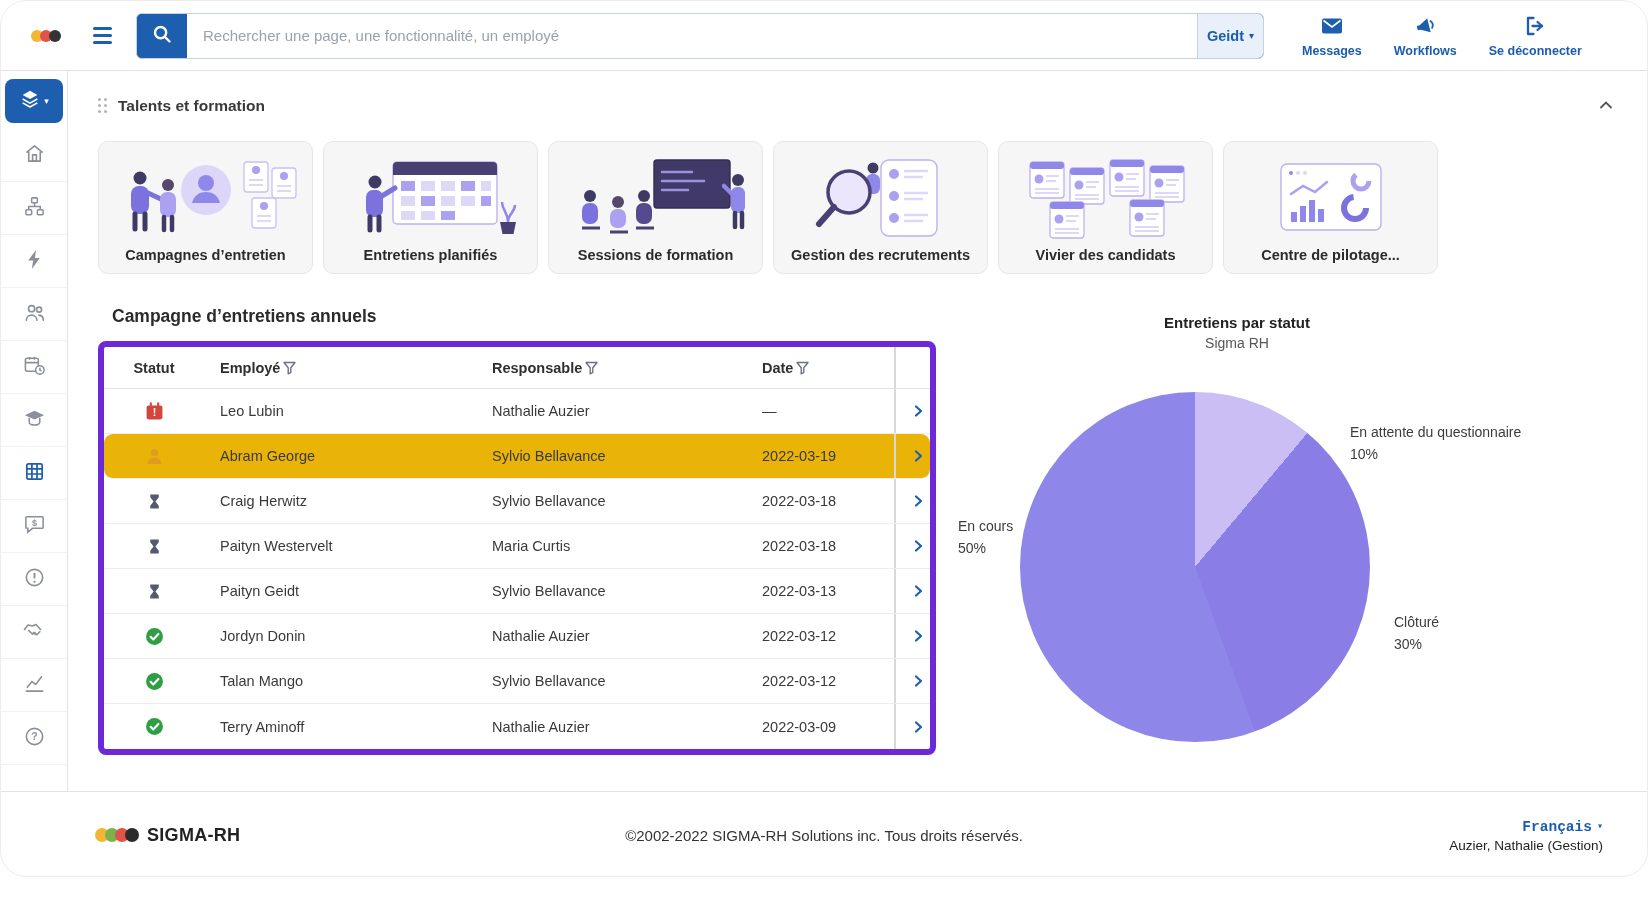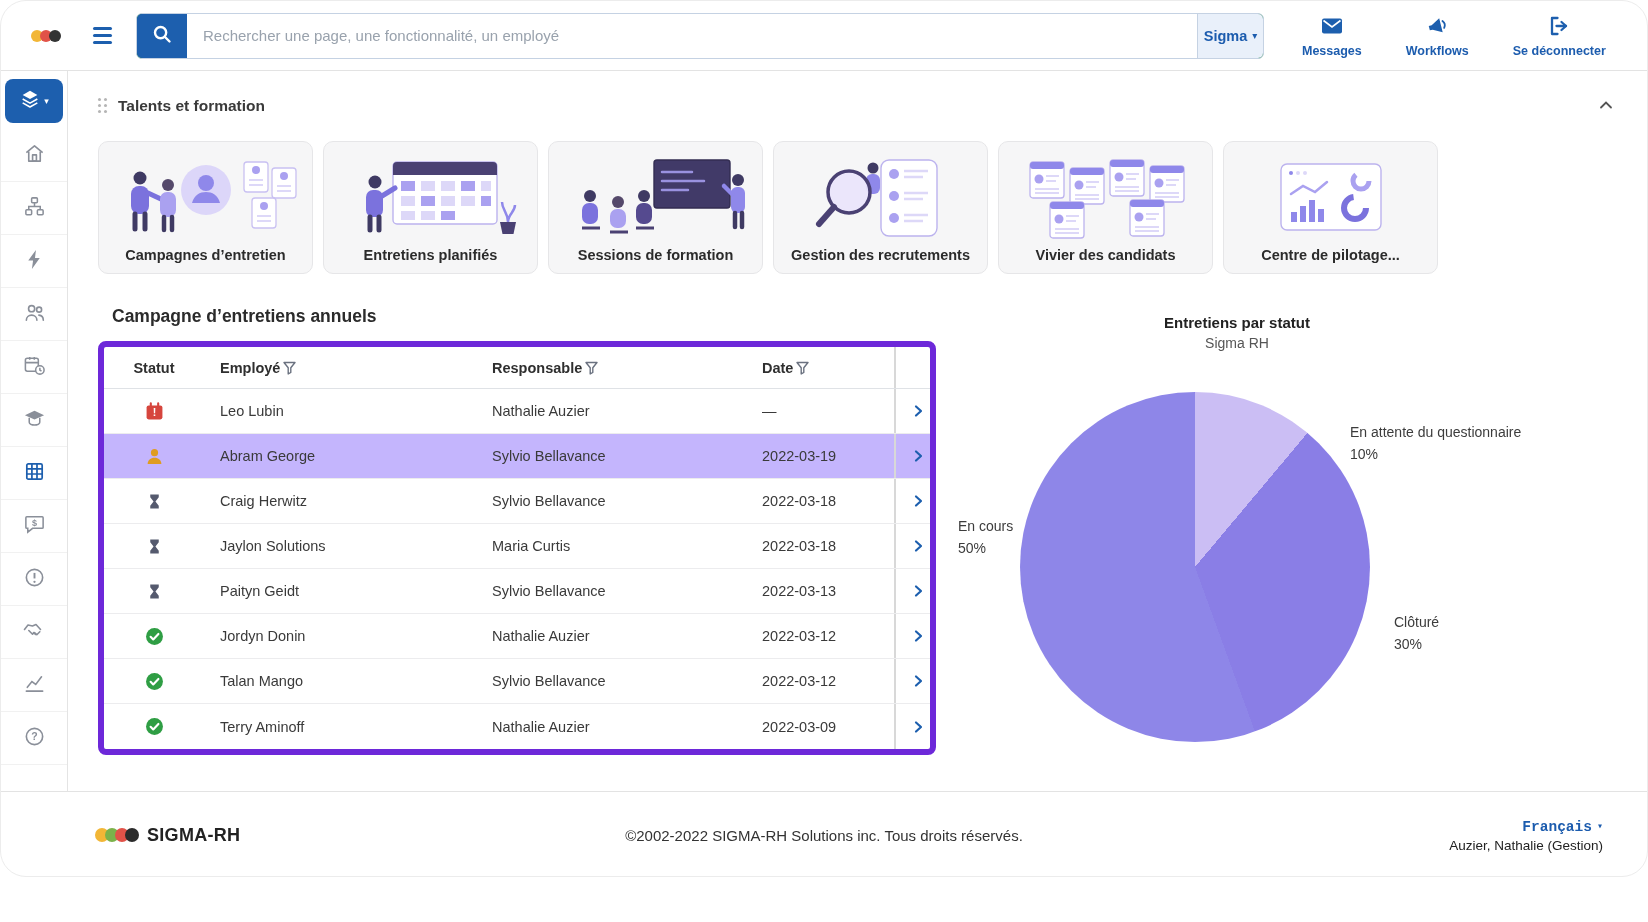--- a/index.html
+++ b/index.html
@@ -14,21 +14,21 @@
   .logo-dots i:first-child { margin-left:0; }
   .d-y { background:#f2b636; } .d-r { background:#e15248; } .d-k { background:#333; }
   .hamburger { background:none; border:none; cursor:pointer; display:flex; flex-direction:column; gap:4px; margin-right:20px; padding:4px; }
   .hamburger span { width:19px; height:3px; background:#1d5fae; border-radius:2px; display:block; }
   .searchbar { flex:1; max-width:1128px; height:46px; display:flex; align-items:stretch; border:1px solid #c5d2e3; border-radius:6px; overflow:hidden; background:#15803d; }
   .search-btn { width:50px; background:#1d5fae; border:none; cursor:pointer; display:flex; align-items:center; justify-content:center; }
   .search-input { flex:1; border:none; outline:none; padding:0 16px; font-size:15px; font-family:inherit; color:#333; }
   .search-input::placeholder { color:#99a2ad; }
   .scope { width:66px; background:#e9f0fa; border:none; border-left:1px solid #c5d2e3; color:#1c5cae; font-weight:bold; font-size:14.5px; font-family:inherit; cursor:pointer; display:flex; align-items:center; justify-content:center; gap:5px; }
   .caret { font-size:10px; line-height:1; }
-  .top-actions { display:flex; gap:44px; margin-left:38px; }
+  .top-actions { display:flex; gap:32px; margin-left:38px; }
   .taction { background:none; border:none; cursor:pointer; display:flex; flex-direction:column; align-items:center; gap:3px; font-family:inherit; }
   .taction .alabel { font-size:12.5px; font-weight:bold; color:#1c5cae; white-space:nowrap; }
 
   
   .body-row { display:flex; height:720px; }
   .sidebar { width:67px; border-right:1px solid #e4e4e4; flex-shrink:0; }
   .sb-active { height:44px; margin:8px 4px 6px 4px; background:#1d5fae; border-radius:8px; display:flex; align-items:center; justify-content:center; gap:3px; cursor:pointer; }
   .sb-active .caret { color:#fff; font-size:9px; }
   .sb-item { height:53px; display:flex; align-items:center; justify-content:center; cursor:pointer; border-bottom:1px solid #f1f1f1; }
 
@@ -46,21 +46,21 @@
   .card .clabel { font-size:14.5px; font-weight:bold; color:#2b2b2b; text-align:center; }
 
   .content-row { display:flex; margin-top:18px; }
   .table-col { width:852px; flex-shrink:0; }
   .table-title { font-size:17.5px; font-weight:bold; color:#2b2b2b; margin:14px 0 14px 14px; }
   .dtable { width:838px; border:6px solid #6d28d9; border-radius:8px; overflow:hidden; background:#fff; }
   .trow, .thead { display:grid; grid-template-columns:100px 272px 270px 148px 46px; align-items:center; }
   .thead { height:42px; border-bottom:1px solid #dfe2e6; font-weight:bold; font-size:14.5px; color:#2f2f2f; }
   .trow { height:45px; border-bottom:1px solid #ececee; font-size:14.5px; color:#3a3a3a; cursor:pointer; }
   .trow:last-child { border-bottom:none; }
-  .trow.hl { background:#c4b5fd; }
+  .trow.hl { background:#eab308;border-radius:9px; }
   .hcell { display:flex; align-items:center; justify-content:flex-start; padding:0 14px 0 16px; }
   .hcell.center { justify-content:center; padding:0; }
   .cell { padding-left:16px; }
   .stcell { display:flex; align-items:center; justify-content:center; }
   .stcell .ic { display:none; line-height:0; }
   .stcell[data-status="overdue"] .ic-overdue { display:block; }
   .stcell[data-status="assigned"] .ic-assigned { display:block; }
   .stcell[data-status="waiting"] .ic-waiting { display:block; }
   .stcell[data-status="done"] .ic-done { display:block; }
   .chev-cell { display:flex; align-items:center; justify-content:center; align-self:stretch; border-left:2px solid #d8d8d8; }
@@ -108,21 +108,21 @@
       <button class="search-btn">
         <span>
           <svg width="20" height="20" viewBox="0 0 20 20">
               <circle cx="8.6" cy="8.6" r="5.6" fill="none" stroke="#fff" stroke-width="2.4"></circle>
               <path d="M13 13l4.5 4.5" stroke="#fff" stroke-width="2.4" stroke-linecap="round"></path>
             </svg>
         </span>
       </button>
       <input class="search-input" type="text" placeholder="Rechercher une page, une fonctionnalité, un employé" style="">
       <button class="scope">
-        <span>Sigma</span>
+        <span>Geidt</span>
         <span class="caret">▾</span>
       </button>
     </div>
     <div class="top-actions">
       <button class="taction">
         <span>
           <svg width="26" height="24" viewBox="0 0 24 24">
               <rect x="2" y="4.5" width="20" height="15" rx="2" fill="#1d5fae"></rect>
               <path d="M3.5 6.5 12 13l8.5-6.5" stroke="#fff" stroke-width="1.6" fill="none"></path>
             </svg>
@@ -538,21 +538,21 @@
             </div>
 
             <div class="trow">
               <div class="stcell" data-status="waiting">
 
                 <span class="ic ic-waiting"><svg width="17" height="17" viewBox="0 0 18 18">
                       <path d="M4.5 1.5h9v3L10 9l3.5 4.5v3h-9v-3L8 9 4.5 4.5z" fill="#555a6e"></path>
                     </svg></span>
 
               </div>
-              <div class="cell">Jaylon Solutions</div>
+              <div class="cell">Paityn Westervelt</div>
               <div class="cell">Maria Curtis</div>
               <div class="cell">2022-03-18</div>
               <div class="chev-cell">
                   <button class="filter-btn"><span><svg width="16" height="16" viewBox="0 0 16 16" fill="none" stroke="#1d5fae" stroke-width="2.2" stroke-linecap="round" stroke-linejoin="round">
                         <path d="M6 3.5 11 8l-5 4.5"></path>
                       </svg></span></button>
                 </div>
             </div>
 
             <div class="trow">

